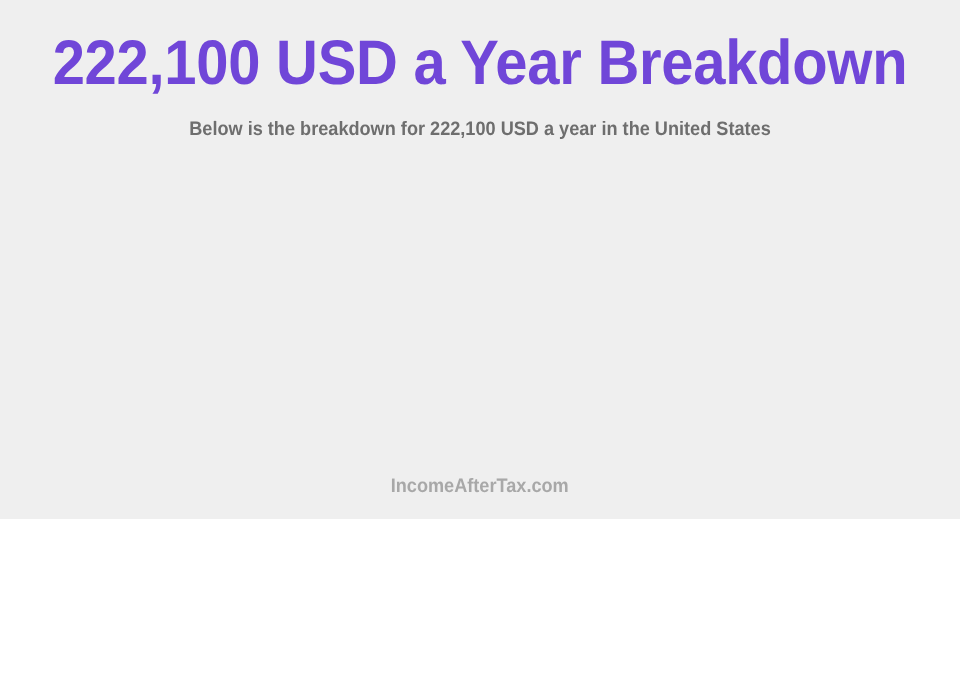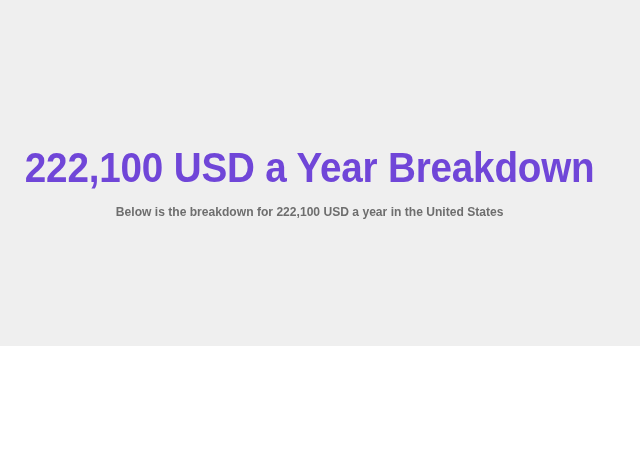--- a/index.html
+++ b/index.html
@@ -15,20 +15,21 @@
     font-family: "Liberation Sans", "DejaVu Sans", sans-serif;
   }
 
   .page {
     position: relative;
     box-sizing: border-box;
     width: 640px;
     height: 346px;
     background: #efefef;
     display: flex;
+    flex-direction: column;
     align-items: center;
   }
 
   
   .header {
     width: 100%;
     text-align: center;
     padding-top: 19px;
     box-sizing: border-box;
   }
@@ -102,14 +103,17 @@
 
   <header class="header">
     <h1 class="page-title">222,100 USD a Year Breakdown</h1>
     <p class="page-subtitle">Below is the breakdown for 222,100 USD a year in the United States</p>
   </header>
 
   <main class="chart-area">
     <div class="chart-canvas"></div>
   </main>
 
+  <footer class="footer">
+    <span class="footer-watermark">IncomeAfterTax.com</span>
+  </footer>
 
 </div>
 
 </body></html>

